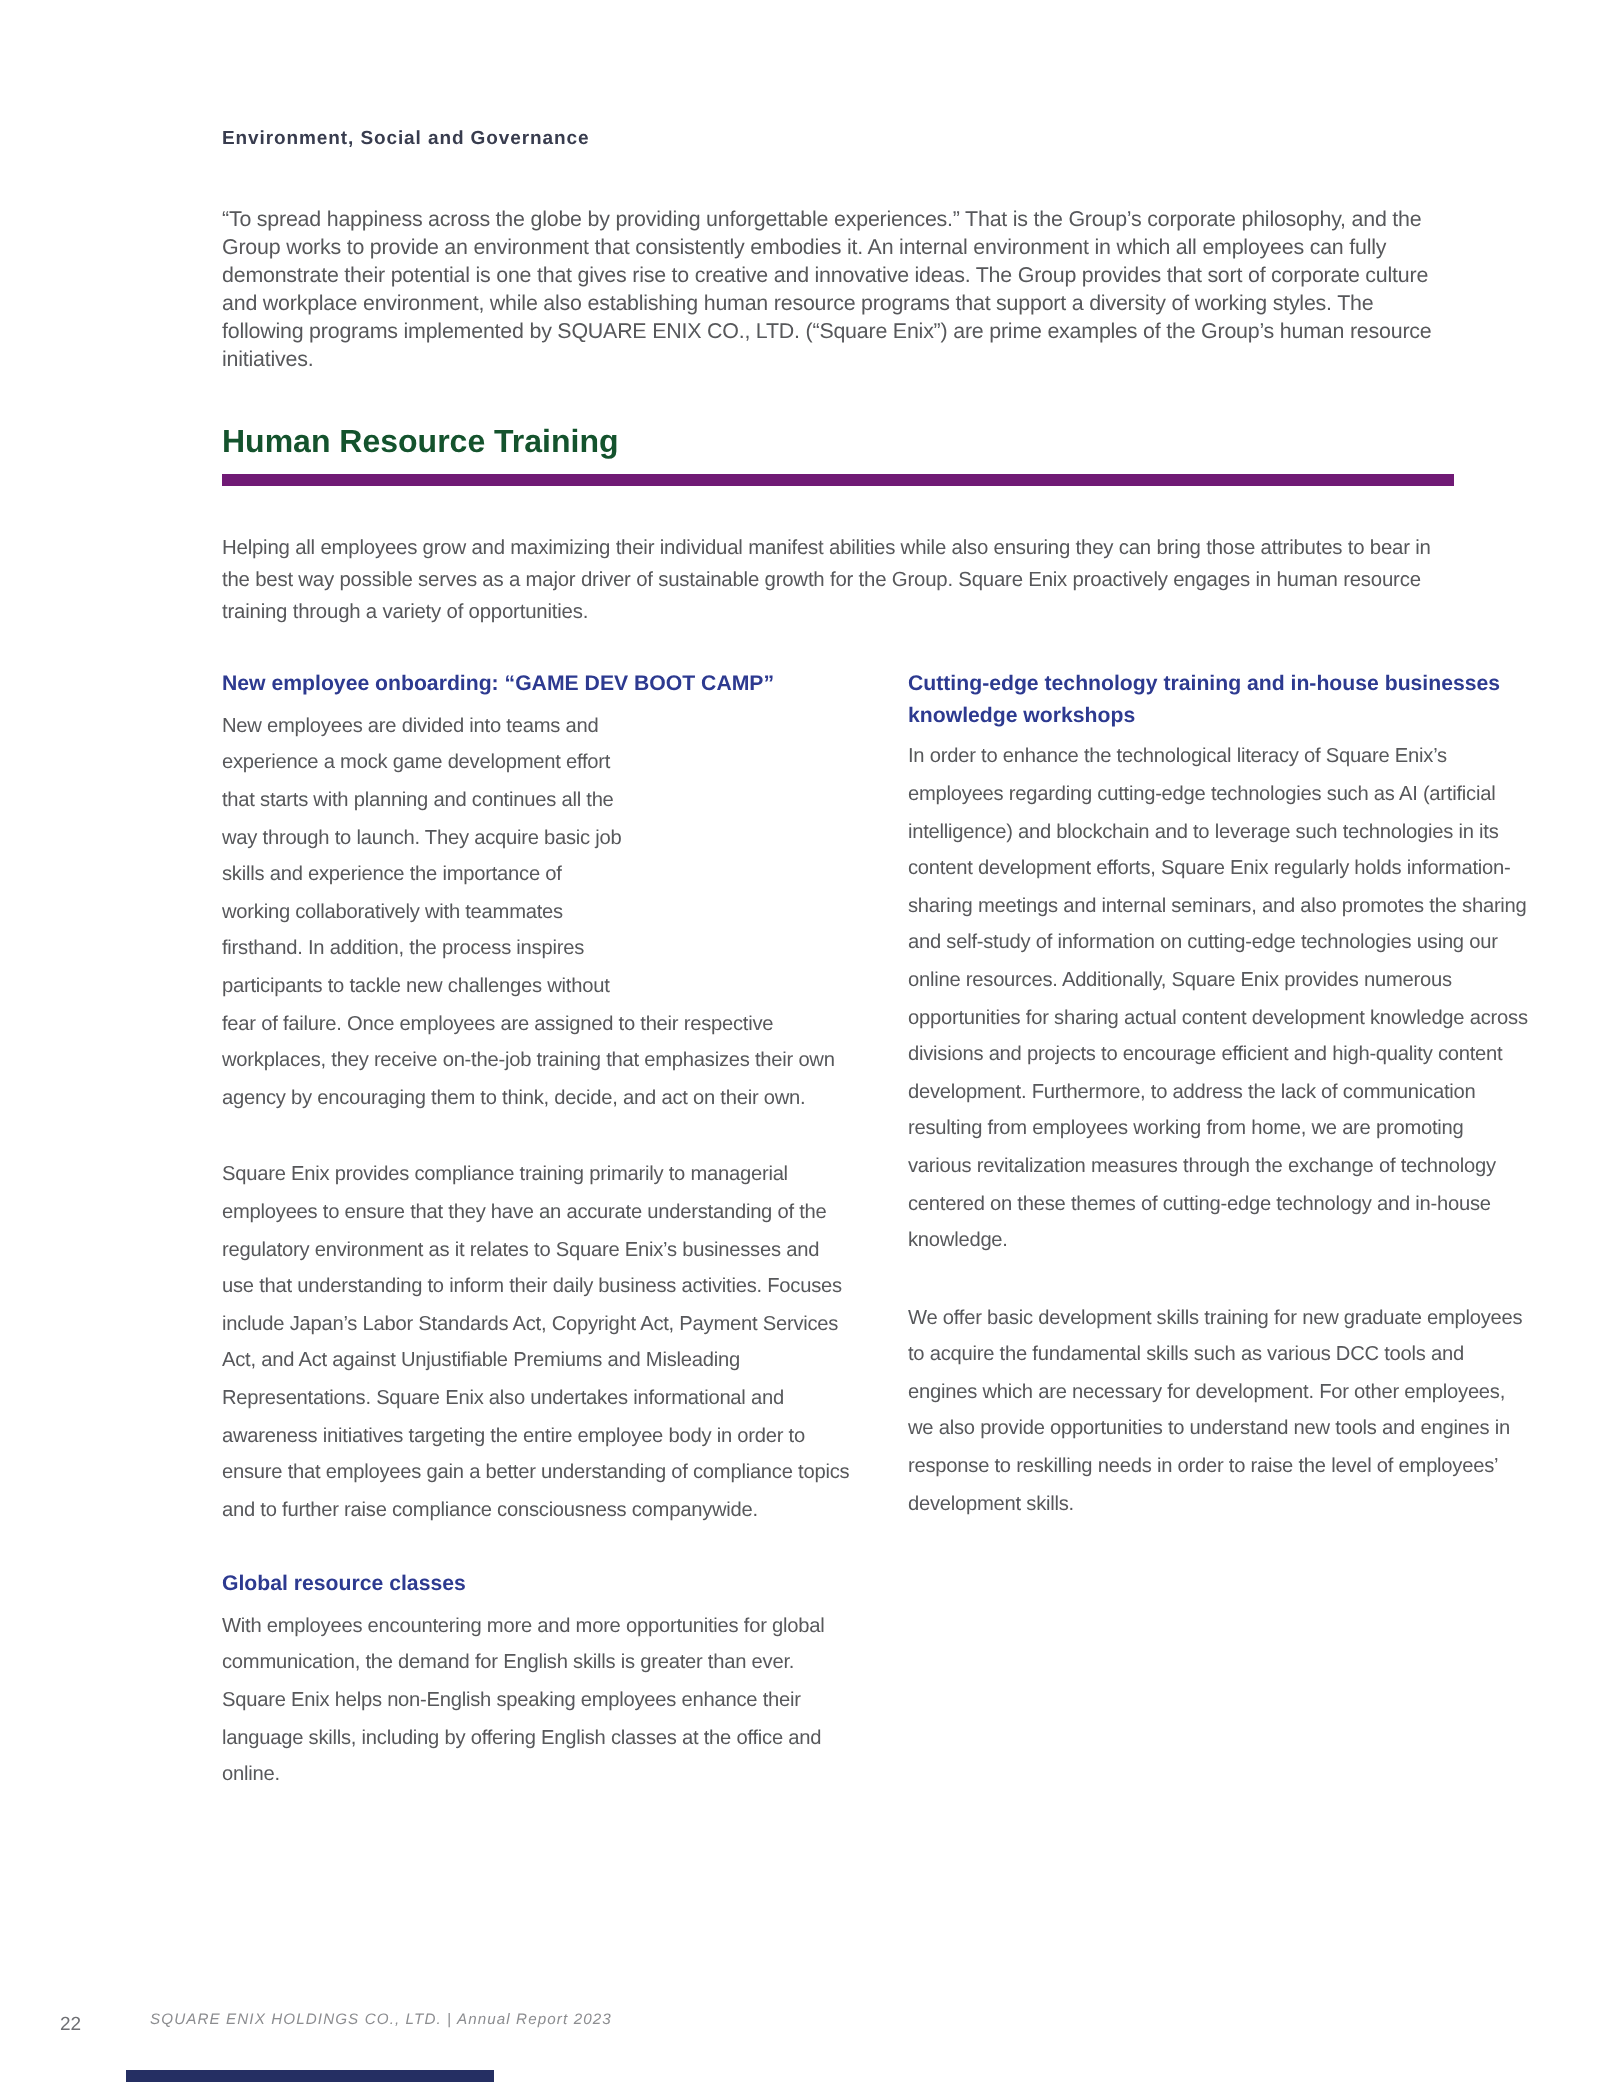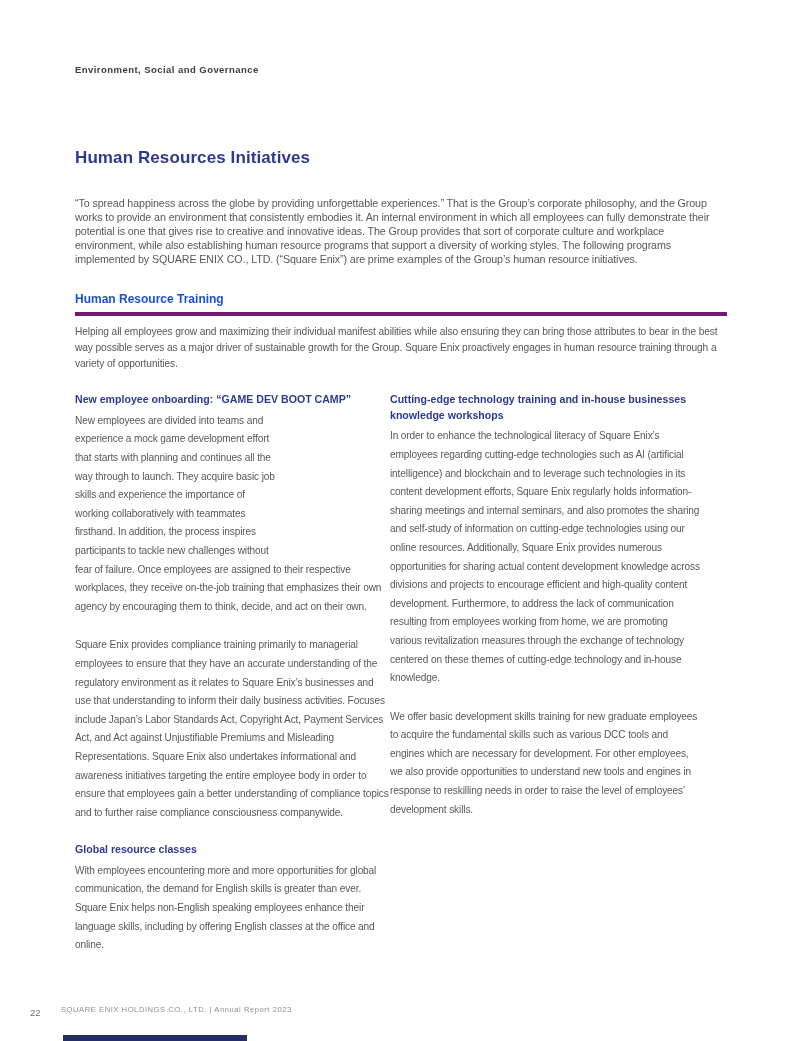--- a/index.html
+++ b/index.html
@@ -4,20 +4,21 @@
 <style>
   * { margin: 0; padding: 0; box-sizing: border-box; }
   html, body { background: #ffffff; }
   .page {
     position: relative;
     width: 800px;
     height: 1041px;
     background: #ffffff;
     font-family: "Liberation Sans", "DejaVu Sans", sans-serif;
     overflow: hidden;
+    padding-left: 36px;
   }
   .content { padding: 64px 73px 0 75px; }
 
   .eyebrow {
     font-size: 9.5px;
     font-weight: bold;
     letter-spacing: 0.45px;
     color: #383c4e;
   }
   .page-title {
@@ -29,36 +30,37 @@
   }
   .intro {
     margin-top: 28px;
     font-size: 10.7px;
     line-height: 14px;
     letter-spacing: -0.1px;
     color: #57585b;
   }
   .section-heading {
     margin-top: 26px;
-    font-size: 12px;
+    font-size: 16px;
     font-weight: bold;
-    color: #1d4ed8;
+    color: #14532d;
     padding-bottom: 6px;
-    border-bottom: 4px solid #701a75;
+    border-bottom: 6px solid #701a75;
   }
   .section-lead {
-    margin-top: 8px;
+    margin-top: 24px;
     font-size: 10.2px;
     line-height: 15.8px;
     letter-spacing: -0.1px;
     color: #57585b;
   }
   .columns {
     margin-top: 21px;
     display: flex;
+    gap: 28px;
   }
   .col-left  { width: 315px; flex: 0 0 auto; }
   .col-right { width: 311px; flex: 0 0 auto; }
 
   .article + .article { margin-top: 20px; }
   .article h3 {
     font-size: 10.6px;
     font-weight: bold;
     line-height: 15.5px;
     color: #2d3a90;
@@ -80,44 +82,44 @@
 
   .footer-pagenum {
     position: absolute;
     left: 30px;
     top: 1007px;
     font-size: 9.5px;
     color: #6f7074;
   }
   .footer-line {
     position: absolute;
-    left: 61px;
+    left: 75px;
     top: 1005px;
     font-size: 7.6px;
     letter-spacing: 0.55px;
     color: #8c8d90;
+    font-style: italic;
   }
   .footer-bar {
     position: absolute;
     left: 63px;
     bottom: 0;
     width: 184px;
     height: 6px;
     background: #252f63;
   }
 </style>
 </head>
 <body>
 
 <div class="page">
   <div class="content">
 
     <div class="eyebrow">Environment, Social and Governance</div>
 
-    <h1 class="page-title">Human Resources Initiatives</h1>
 
     <p class="intro">“To spread happiness across the globe by providing unforgettable experiences.” That is the Group’s corporate philosophy, and the Group works to provide an environment that consistently embodies it. An internal environment in which all employees can fully demonstrate their potential is one that gives rise to creative and innovative ideas. The Group provides that sort of corporate culture and workplace environment, while also establishing human resource programs that support a diversity of working styles. The following programs implemented by SQUARE ENIX CO., LTD. (“Square Enix”) are prime examples of the Group’s human resource initiatives.</p>
 
     <h2 class="section-heading">Human Resource Training</h2>
 
     <p class="section-lead">Helping all employees grow and maximizing their individual manifest abilities while also ensuring they can bring those attributes to bear in the best way possible serves as a major driver of sustainable growth for the Group. Square Enix proactively engages in human resource training through a variety of opportunities.</p>
 
     <div class="columns">
 
       <div class="col-left">

